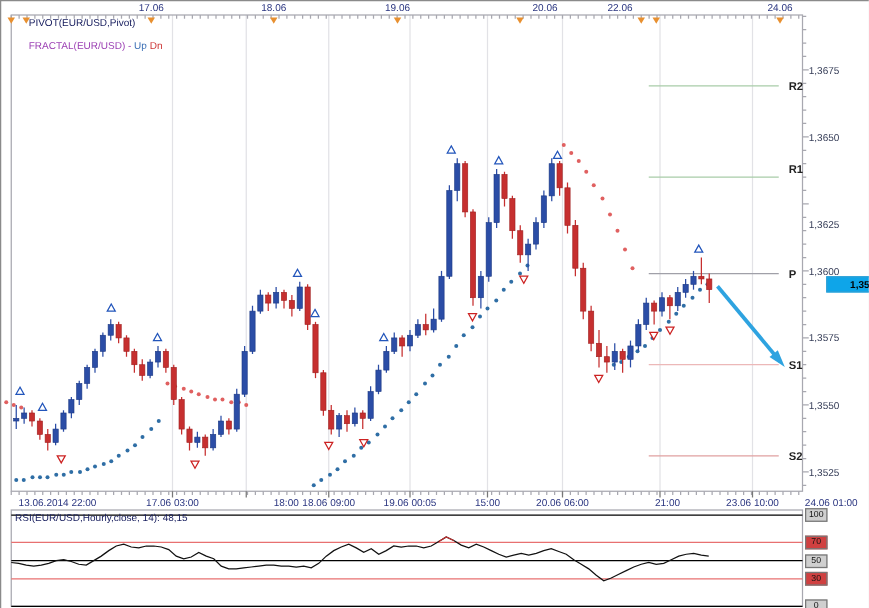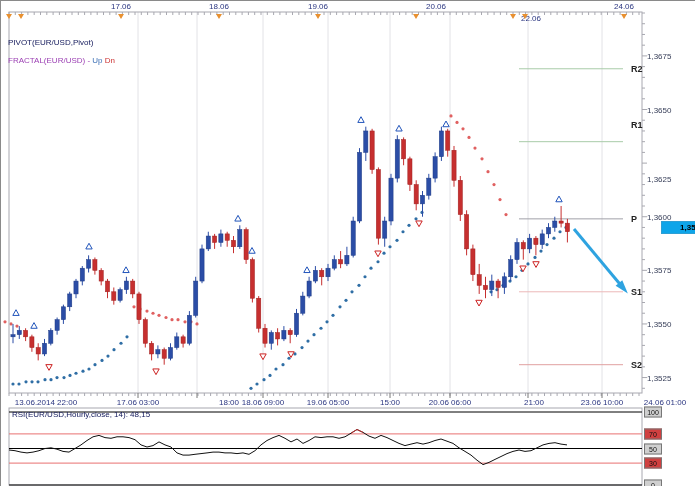--- a/index.html
+++ b/index.html
@@ -4,21 +4,21 @@
 <style>
   html,body{margin:0;padding:0;background:#e8e8e8;}
   #screen{position:relative;width:695px;height:486px;background:#ffffff;
           border:1px solid #8a8a8a;overflow:hidden;
           font-family:"Liberation Sans",sans-serif;}
   #chart-svg{position:absolute;left:0;top:0;}
   .lbl{position:absolute;font-size:8px;color:#2a3580;white-space:nowrap;line-height:9px;}
   .toplbl{transform:translateX(-50%);}
   .botlbl{transform:translateX(-50%);}
   .pricelbl{color:#39405a;}
-  .legend-line{position:absolute;left:7px;font-size:8px;white-space:nowrap;line-height:9px;margin-top:24px;}
+  .legend-line{position:absolute;left:22px;font-size:8px;white-space:nowrap;line-height:9px;}
   #legend-pivot{top:13px;color:#1a2060;}
   #legend-sar{top:22px;color:#e0635a;}
   #legend-sar .dn{color:#3b6fb5;}
   #legend-sar .up{color:#d04848;}
   #legend-fractal{top:31px;color:#9b3fb3;}
   #legend-fractal .up{color:#3b6fb5;}
   #legend-fractal .dn{color:#cc3333;}
   #rsi-label{position:absolute;left:11px;top:409px;font-size:8px;color:#1a2060;white-space:nowrap;}
   #price-tag{position:absolute;left:660px;top:220px;width:47px;height:11px;
              background:#0ea5e9;border:1px solid #2e9fd4;color:#000;
@@ -789,49 +789,49 @@
   <div class="legend-line" id="legend-pivot">
     <span>PIVOT(EUR/USD,Pivot)</span>
   </div>
   <div class="legend-line" id="legend-fractal">
     <span>FRACTAL(EUR/USD) - </span><span class="up">Up</span><span>&nbsp;</span><span class="dn">Dn</span>
   </div>
 
   <div id="rsi-label">RSI(EUR/USD,Hourly,close, 14): 48,15</div>
   <div id="price-tag" style="top: 220px;">1,35900</div>
 <div class="pivlbl" style="left: 630px; top: 67.7667px;">R2</div>
-    <div class="pivlbl" style="left: 630px; top: 124px;">R1</div>
+    <div class="pivlbl" style="left: 630px; top: 134px;">R1</div>
     <div class="pivlbl" style="left: 630px; top: 217.875px;">P</div>
     <div class="pivlbl" style="left: 630px; top: 290.784px;">S1</div>
     <div class="pivlbl" style="left: 630px; top: 363.694px;">S2</div>
     <div class="badge gray" style="top: 411px;">100</div>
     <div class="badge red" style="top: 432.9px;">70</div>
     <div class="badge gray" style="top: 447.5px;">50</div>
     <div class="badge red" style="top: 462.1px;">30</div>
     <div class="badge gray" style="top: 484px;">0</div>
     <div class="lbl toplbl" style="left: 120px; top: 1px;">17.06</div>
     <div class="lbl toplbl" style="left: 218px; top: 1px;">18.06</div>
     <div class="lbl toplbl" style="left: 317px; top: 1px;">19.06</div>
     <div class="lbl toplbl" style="left: 415px; top: 1px; padding-left: 40px;">20.06</div>
-    <div class="lbl toplbl" style="left: 530px; top: 1px; margin-top: 12px;">22.06</div>
+    <div class="lbl toplbl" style="left: 495px; top: 1px;">22.06</div>
     <div class="lbl toplbl" style="left: 623px; top: 1px;">24.06</div>
     <div class="marker" style="left: 8px; top: 13px;"></div>
     <div class="marker" style="left: 20px; top: 13px;"></div>
     <div class="marker" style="left: 120px; top: 13px;"></div>
     <div class="marker" style="left: 218px; top: 13px;"></div>
     <div class="marker" style="left: 317px; top: 13px;"></div>
     <div class="marker" style="left: 415px; top: 13px;"></div>
     <div class="marker" style="left: 512px; top: 13px;"></div>
     <div class="marker" style="left: 524px; top: 13px;"></div>
     <div class="marker" style="left: 623px; top: 13px;"></div>
     <div class="lbl botlbl" style="left: 45px; top: 397px;">13.06.2014 22:00</div>
     <div class="lbl botlbl" style="left: 137px; top: 397px;">17.06 03:00</div>
     <div class="lbl botlbl" style="left: 196px; top: 397px; margin-left: 32px;">18:00</div>
     <div class="lbl botlbl" style="left: 262px; top: 397px;">18.06 09:00</div>
-    <div class="lbl botlbl" style="left: 327px; top: 397px;">19.06 05:00</div>
+    <div class="lbl botlbl" style="left: 327px; top: 397px;">19.06 00:05</div>
     <div class="lbl botlbl" style="left: 389px; top: 397px;">15:00</div>
     <div class="lbl botlbl" style="left: 449px; top: 397px;">20.06 06:00</div>
     <div class="lbl botlbl" style="left: 527px; top: 397px; padding-left: 12px;">21:00</div>
     <div class="lbl botlbl" style="left: 601px; top: 397px;">23.06 10:00</div>
     <div class="lbl botlbl" style="left: 664px; top: 397px;">24.06 01:00</div>
     <div class="lbl pricelbl" style="left: 646px; top: 50.9003px;">1,3675</div>
     <div class="lbl pricelbl" style="left: 646px; top: 104.51px;">1,3650</div>
     <div class="lbl pricelbl" style="left: 646px; top: 158.12px; margin-top: 16px;">1,3625</div>
     <div class="lbl pricelbl" style="left: 646px; top: 211.73px;">1,3600</div>
     <div class="lbl pricelbl" style="left: 646px; top: 265.34px;">1,3575</div>

